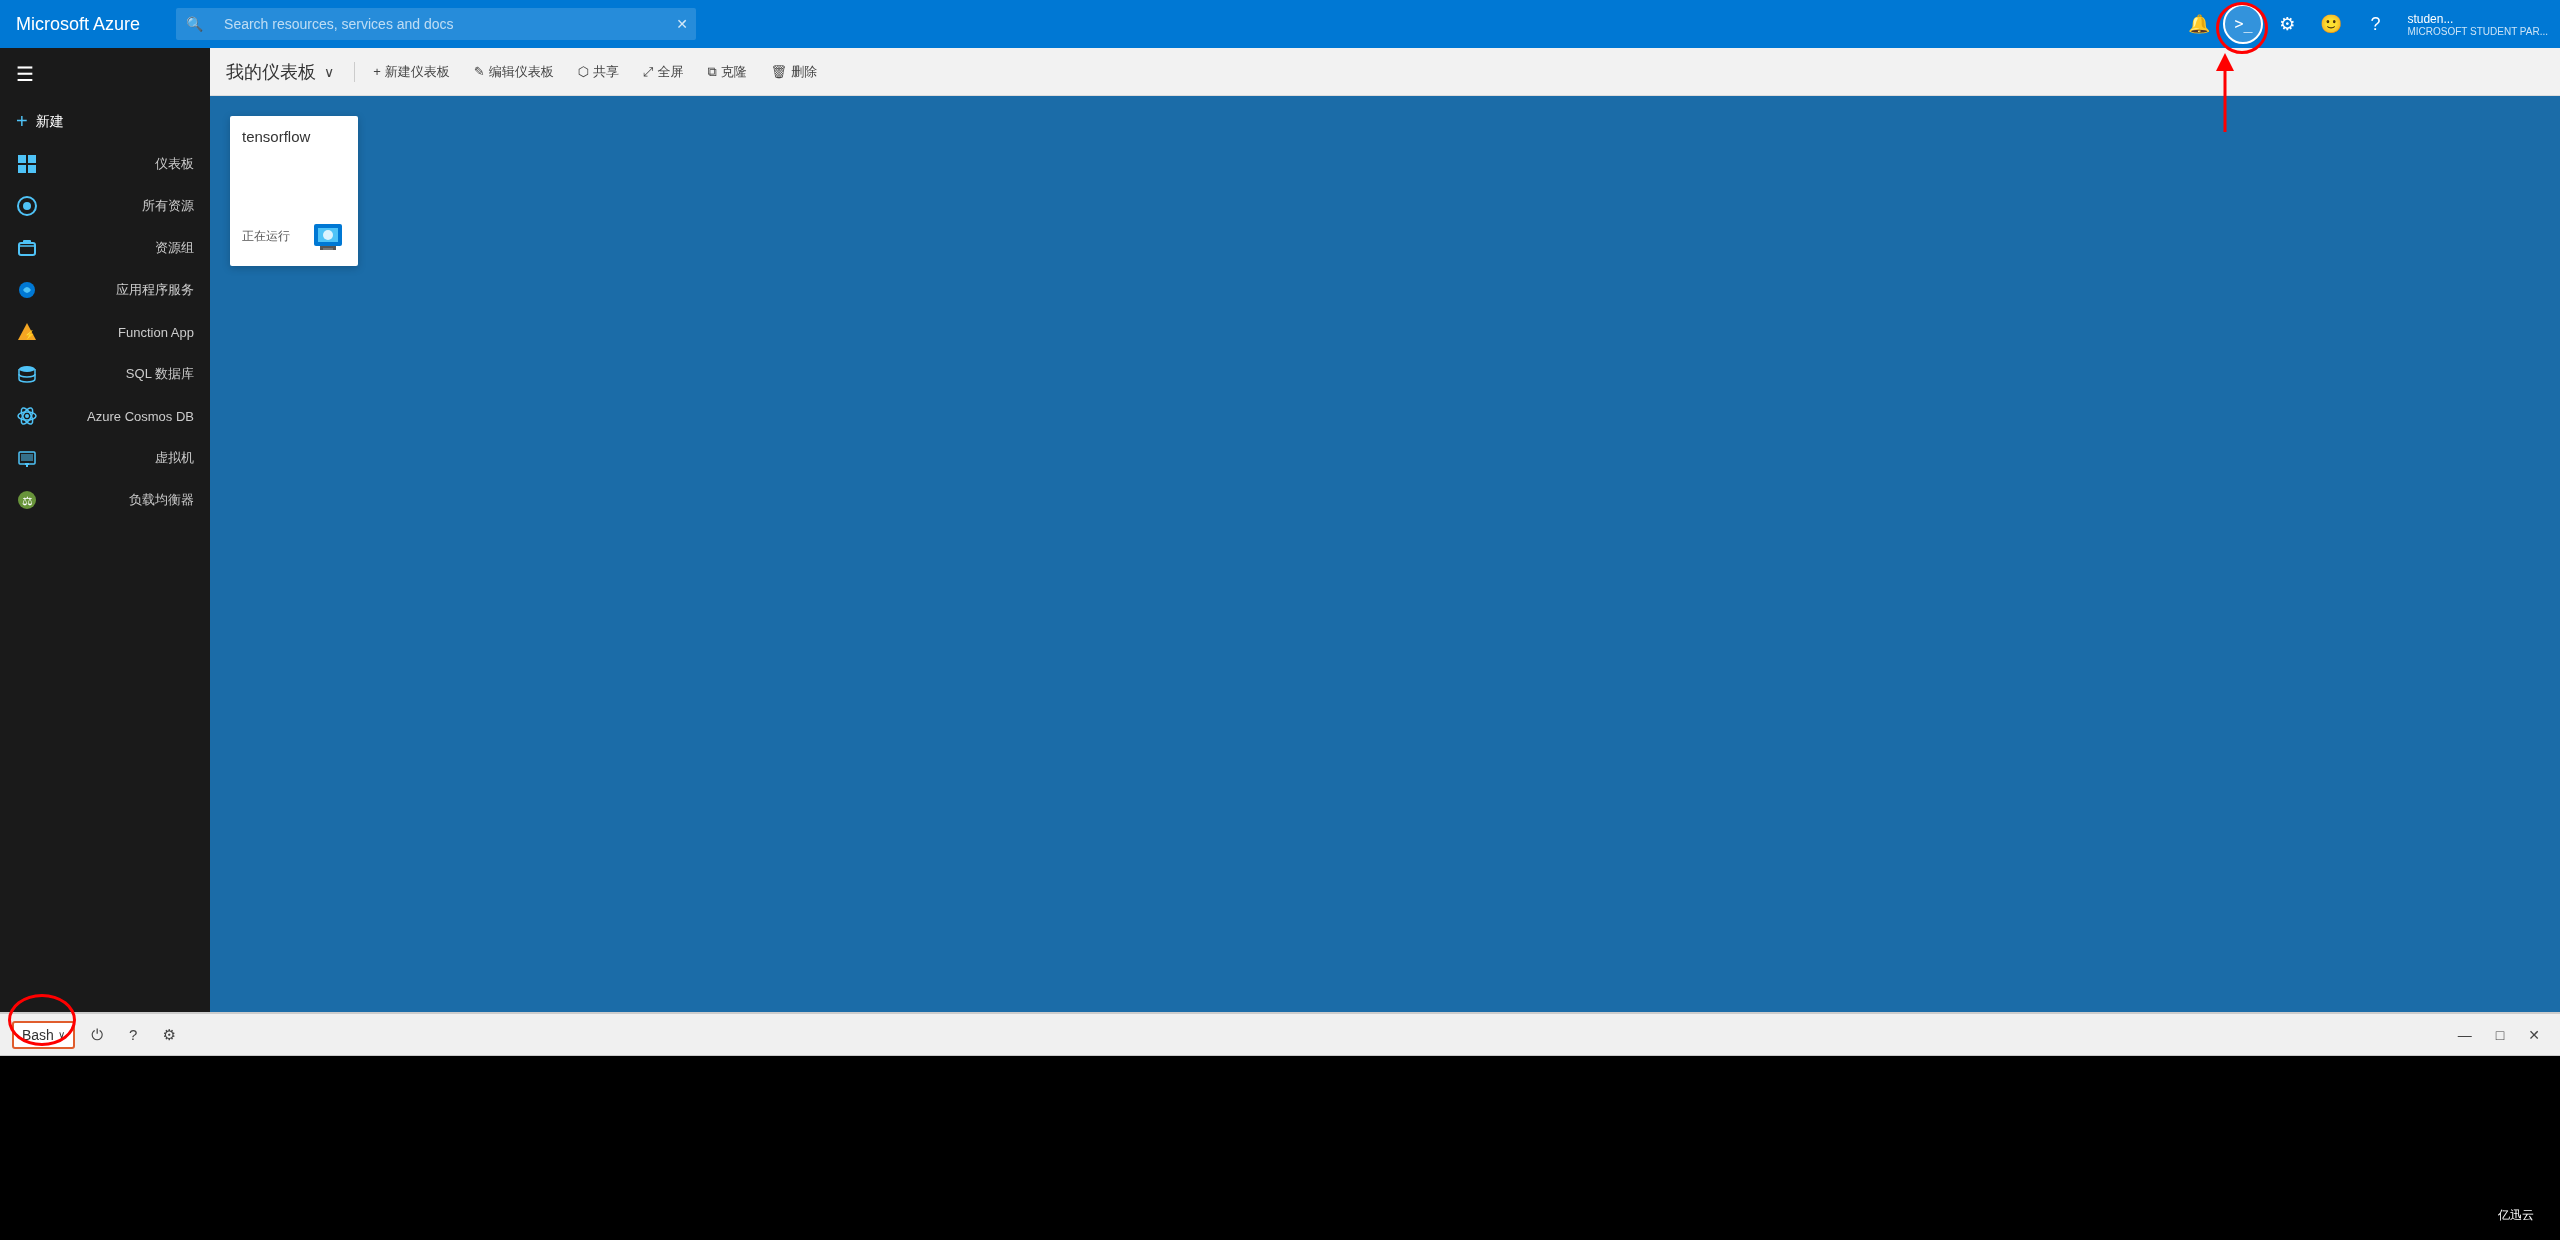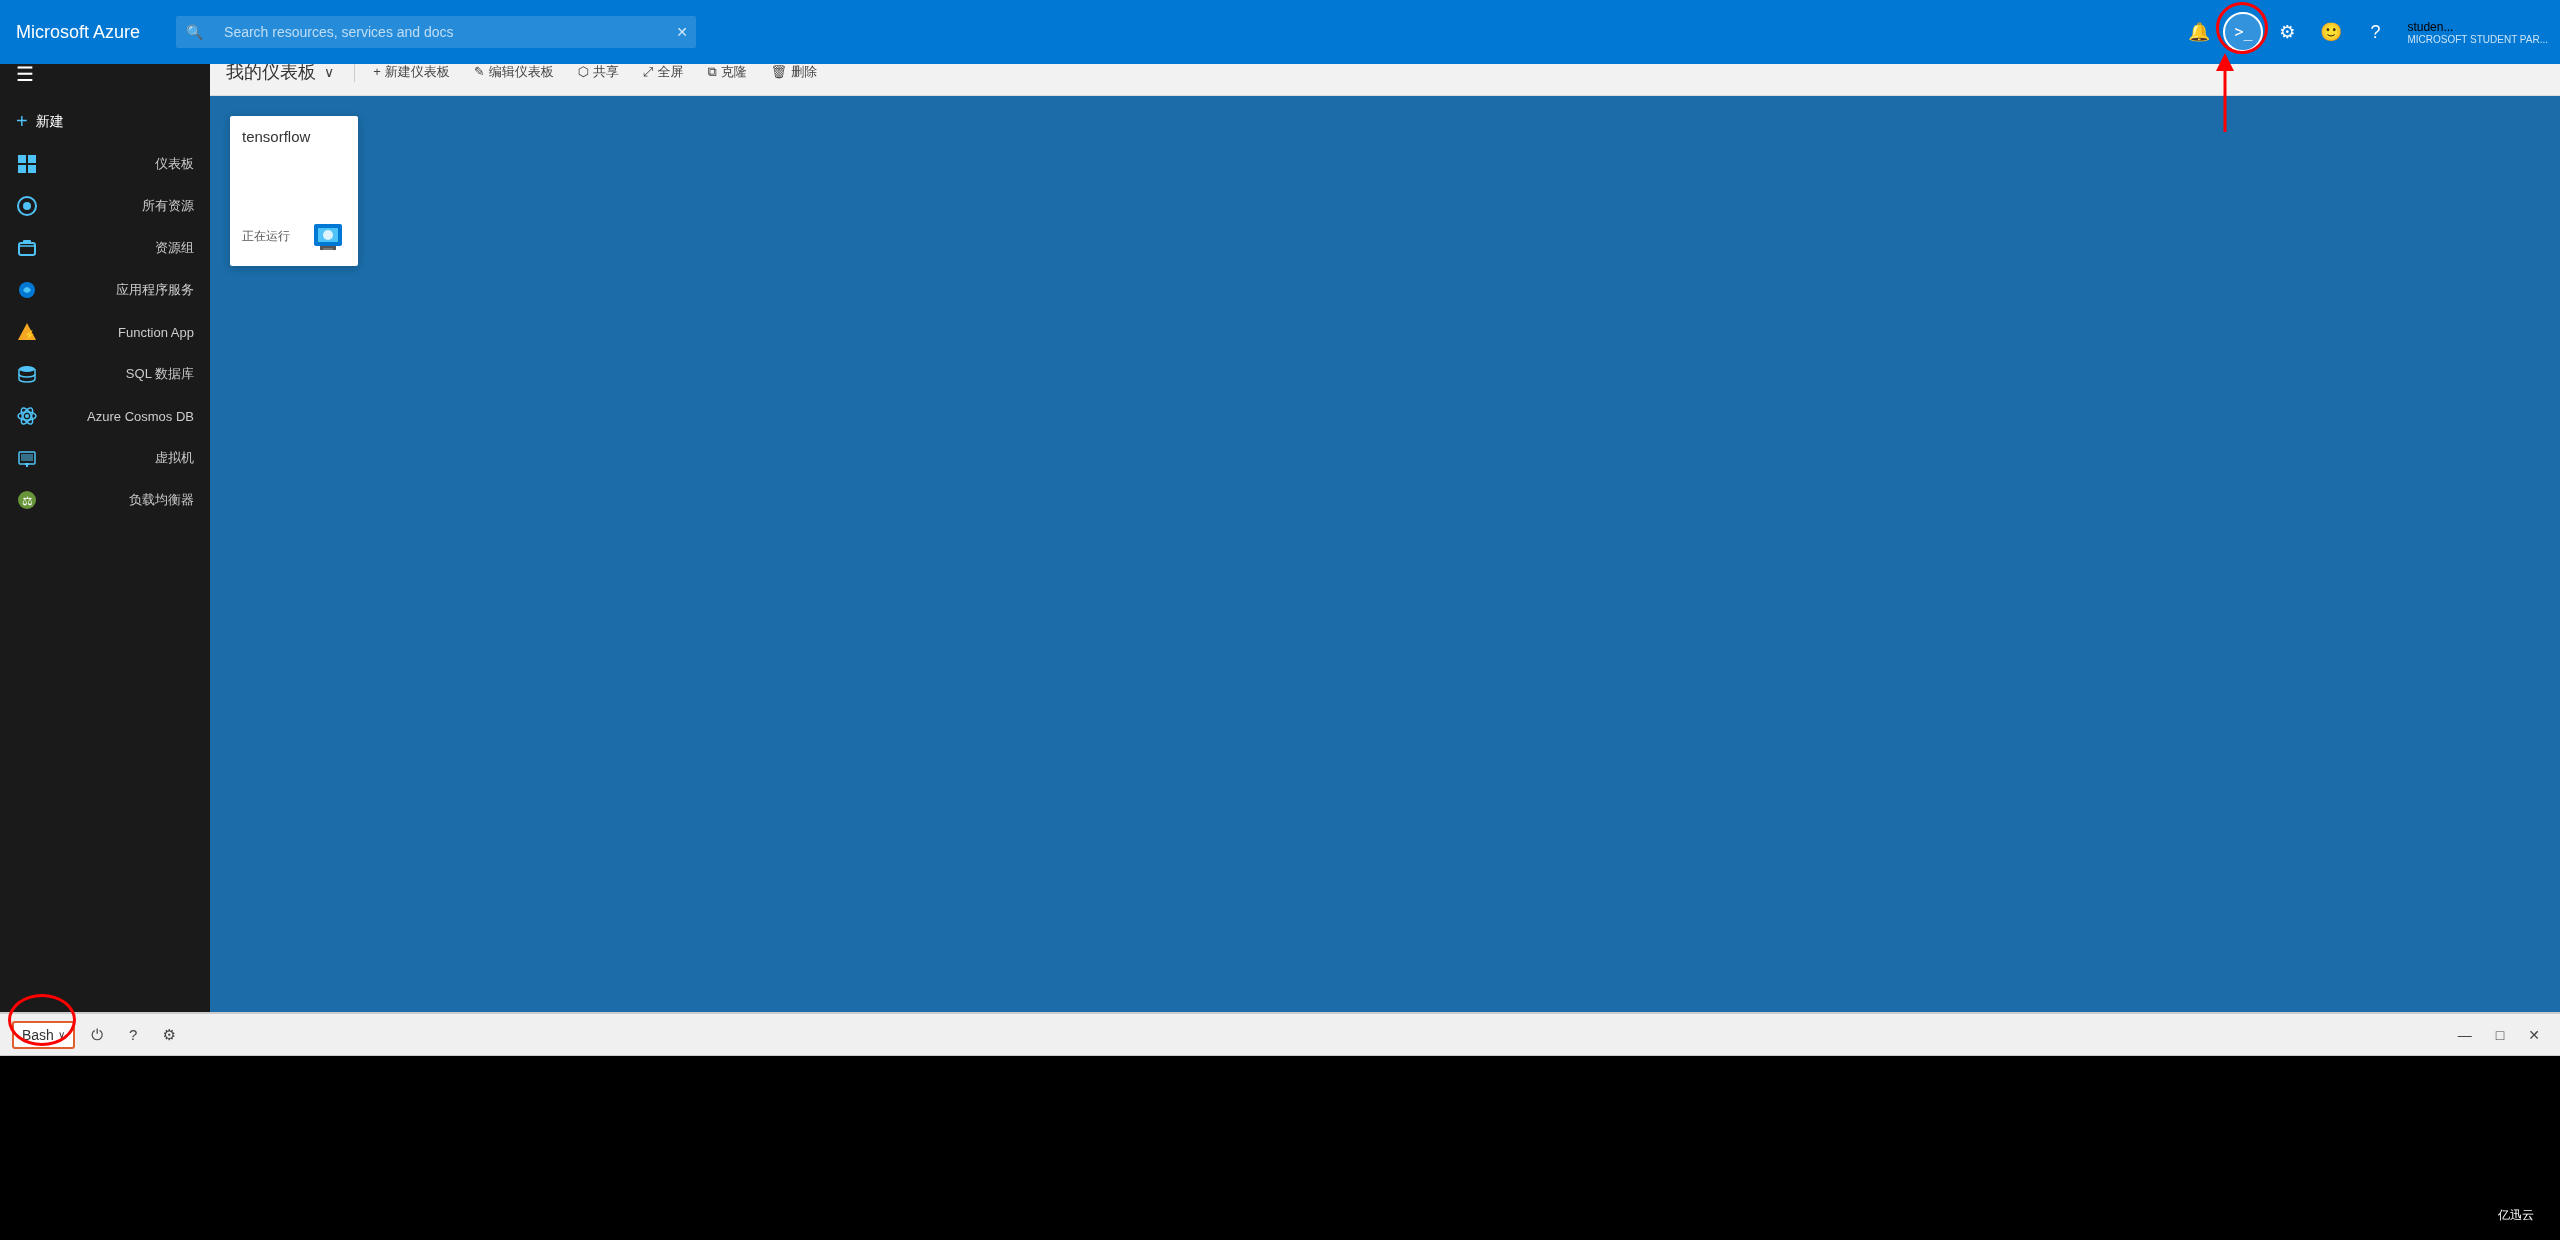--- a/index.html
+++ b/index.html
@@ -1,20 +1,20 @@
 <!DOCTYPE html>
 <html><head>
   <meta charset="utf-8">
   <style>
     * { margin: 0; padding: 0; box-sizing: border-box; }
     body { font-family: 'Segoe UI', Arial, sans-serif; background: #000; width: 2560px; height: 1240px; overflow: hidden; }
 
     
     .top-bar {
-      position: fixed; top: 0; left: 0; right: 0; height: 64px;
+      position: fixed; top: 0; left: 0; right: 0; height: 48px;
       background: #0078d4; display: flex; align-items: center; z-index: 100;
     }
     .top-bar-logo { color: #fff; font-size: 18px; font-weight: 400; padding: 0 16px; white-space: nowrap; }
     .top-bar-search {
       flex: 1; max-width: 520px; margin-left: 20px; position: relative;
     }
     .top-bar-search input {
       width: 100%; height: 32px; background: rgba(255,255,255,0.15);
       border: none; border-radius: 2px; color: #fff; padding: 0 36px 0 48px;
       font-size: 14px; outline: none;
@@ -35,21 +35,21 @@
       justify-content: center; font-size: 18px; position: relative;
     }
     .top-bar-icon-btn.cloud-shell {
       background: rgba(255,255,255,0.2); border: 2px solid #fff;
       font-size: 16px; font-family: monospace;
     }
     .top-bar-user {
       display: flex; flex-direction: column; align-items: flex-start;
       padding-left: 8px; cursor: pointer;
     }
-    .top-bar-user-name { color: #000000; font-size: 12px; }
+    .top-bar-user-name { color: #ffffff; font-size: 12px; }
     .top-bar-user-sub { color: rgba(255,255,255,0.8); font-size: 10px; }
 
     
     .layout { display: flex; height: 100vh; padding-top: 48px; }
 
     
     .sidebar {
       width: 210px; background: #1a1a1a; color: #ccc; flex-shrink: 0;
       display: flex; flex-direction: column; overflow: hidden;
     }

